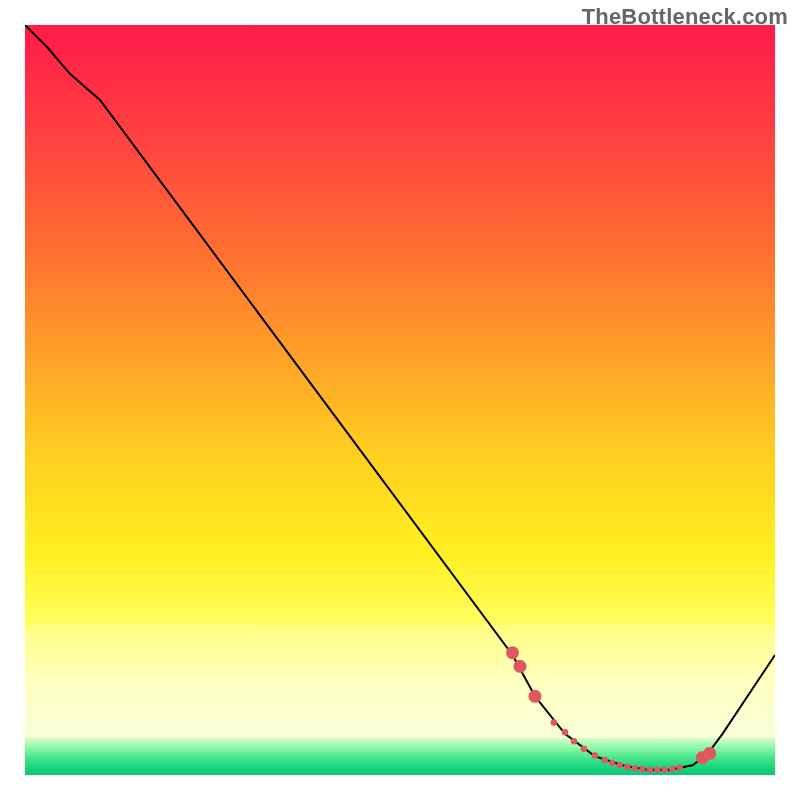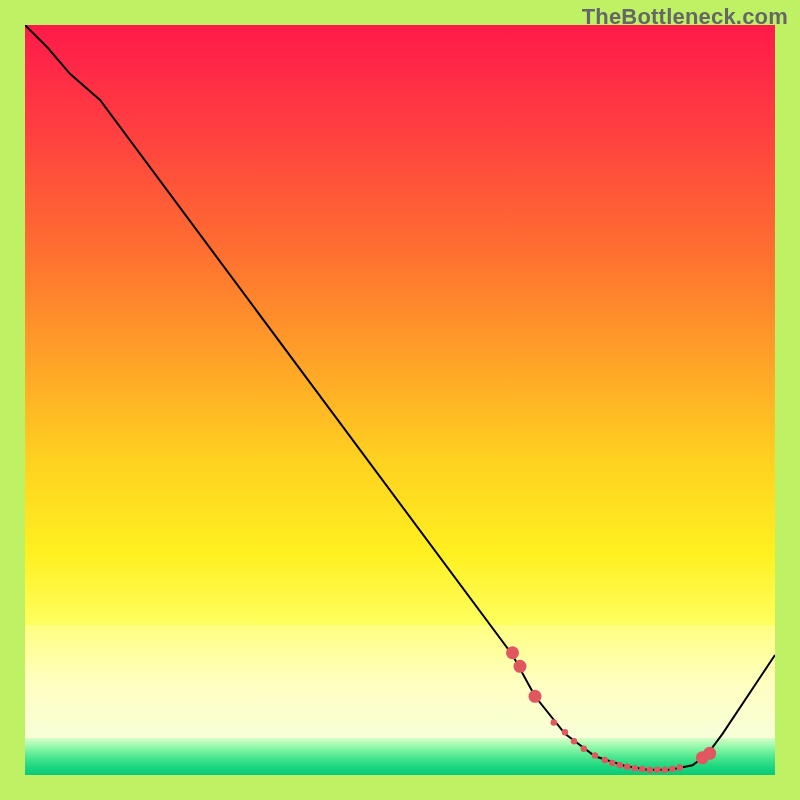--- a/index.html
+++ b/index.html
@@ -7,21 +7,21 @@
     padding: 0;
     width: 800px;
     height: 800px;
     background: #000;
     overflow: hidden;
   }
   .frame {
     position: absolute;
     width: 800px;
     height: 800px;
-    background: #bef264;
+    background: #ffffff;
   }
   .plot-area {
     position: absolute;
     left: 25px;
     top: 25px;
     width: 750px;
     height: 750px;
     overflow: hidden;
   }
   .gradient-bg {

